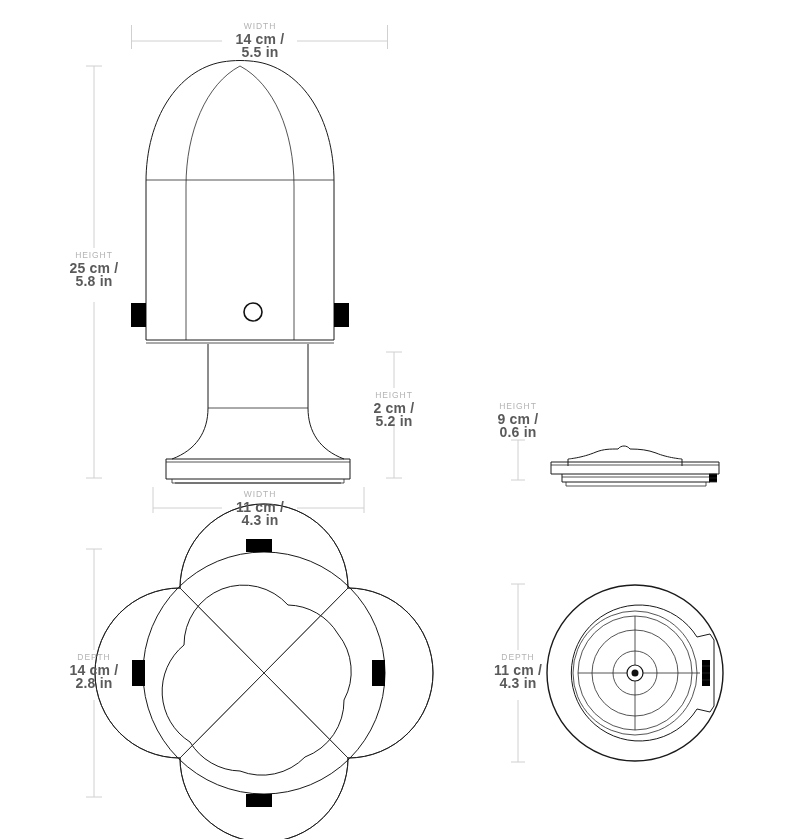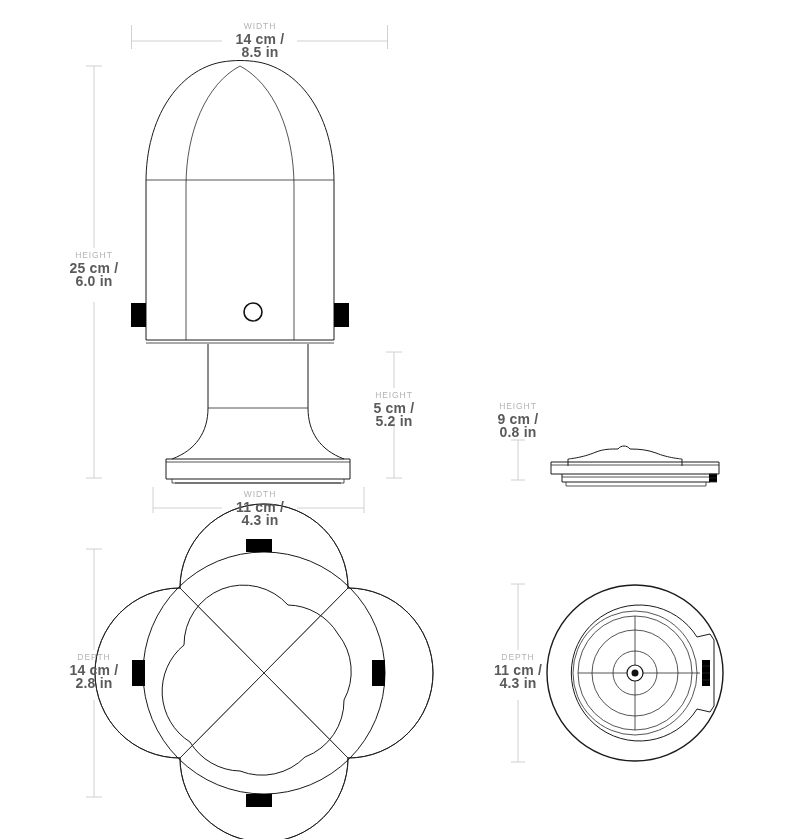--- a/index.html
+++ b/index.html
@@ -206,45 +206,45 @@
 
     <rect class="tab" x="702" y="660" width="8" height="26"></rect>
     <path class="ln-thin" d="M702 666 L710 666 M702 673 L710 673 M702 680 L710 680" stroke="#fff"></path>
   </g>
 
 </svg>
 
 <div class="dim-label" style="left:224px; top:20px; width:72px;">
   <span class="dim-title">WIDTH</span>
   <span class="dim-val">14 cm /</span>
-  <span class="dim-val">8.5 in</span>
+  <span class="dim-val">5.5 in</span>
 </div>
 
 <div class="dim-label" style="left:58px; top:249px; width:72px;">
   <span class="dim-title">HEIGHT</span>
   <span class="dim-val">25 cm /</span>
-  <span class="dim-val">6.0 in</span>
+  <span class="dim-val">5.8 in</span>
 </div>
 
 <div class="dim-label" style="left:358px; top:389px; width:72px;">
   <span class="dim-title">HEIGHT</span>
-  <span class="dim-val">5 cm /</span>
+  <span class="dim-val">2 cm /</span>
   <span class="dim-val">5.2 in</span>
 </div>
 
 <div class="dim-label" style="left:224px; top:488px; width:72px;">
   <span class="dim-title">WIDTH</span>
   <span class="dim-val">11 cm /</span>
   <span class="dim-val">4.3 in</span>
 </div>
 
 <div class="dim-label" style="left:482px; top:400px; width:72px;">
   <span class="dim-title">HEIGHT</span>
   <span class="dim-val">9 cm /</span>
-  <span class="dim-val">0.8 in</span>
+  <span class="dim-val">0.6 in</span>
 </div>
 
 <div class="dim-label" style="left:58px; top:651px; width:72px;">
   <span class="dim-title">DEPTH</span>
   <span class="dim-val">14 cm /</span>
   <span class="dim-val">2.8 in</span>
 </div>
 
 <div class="dim-label" style="left:482px; top:651px; width:72px;">
   <span class="dim-title">DEPTH</span>

